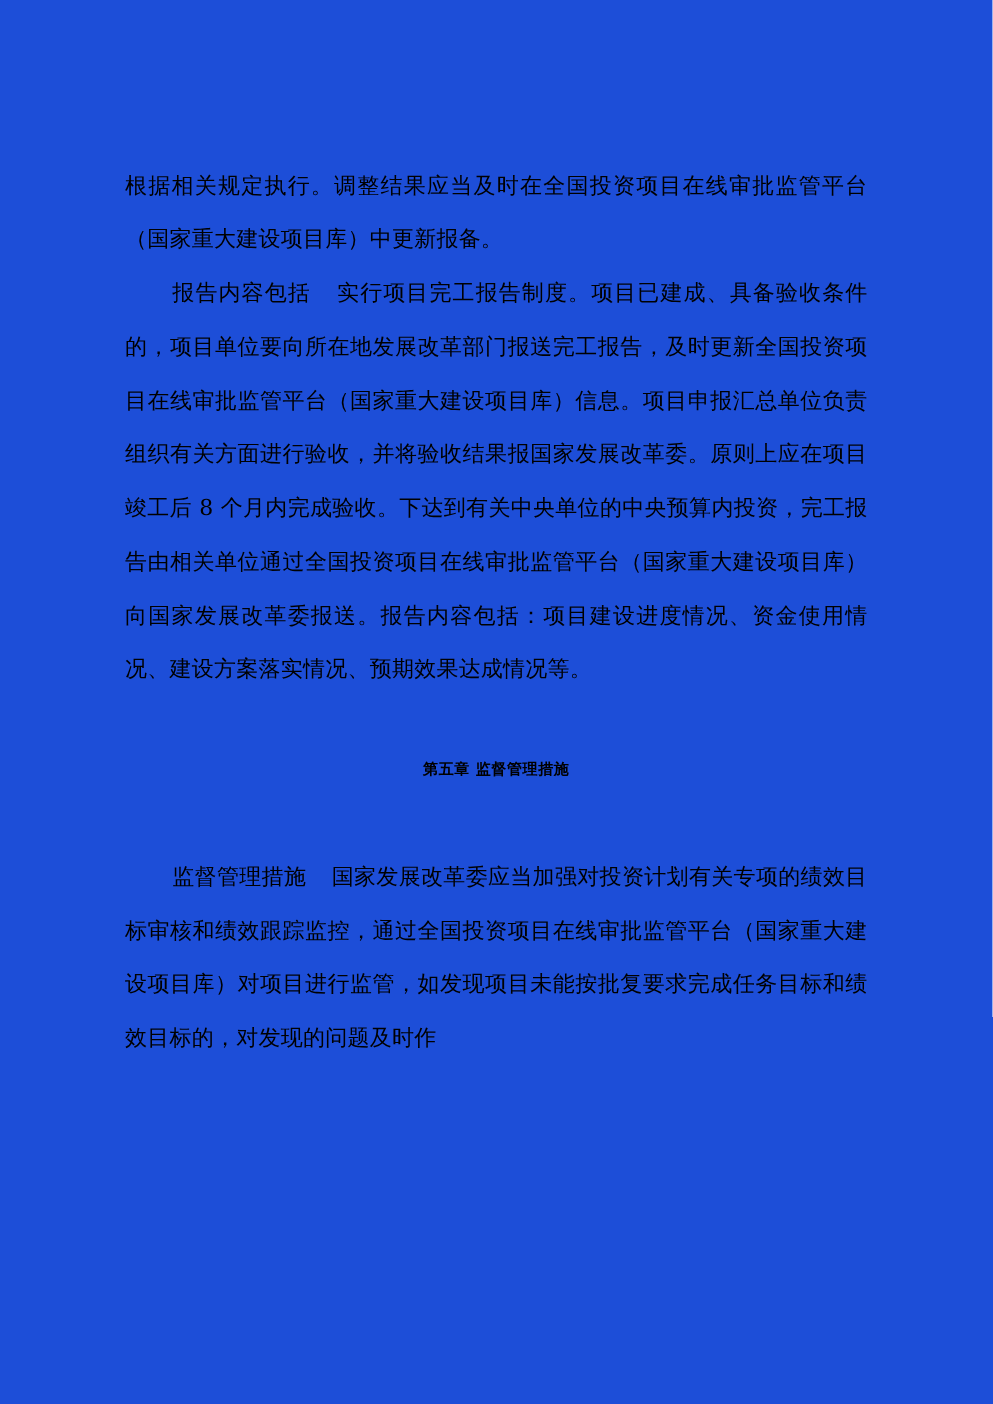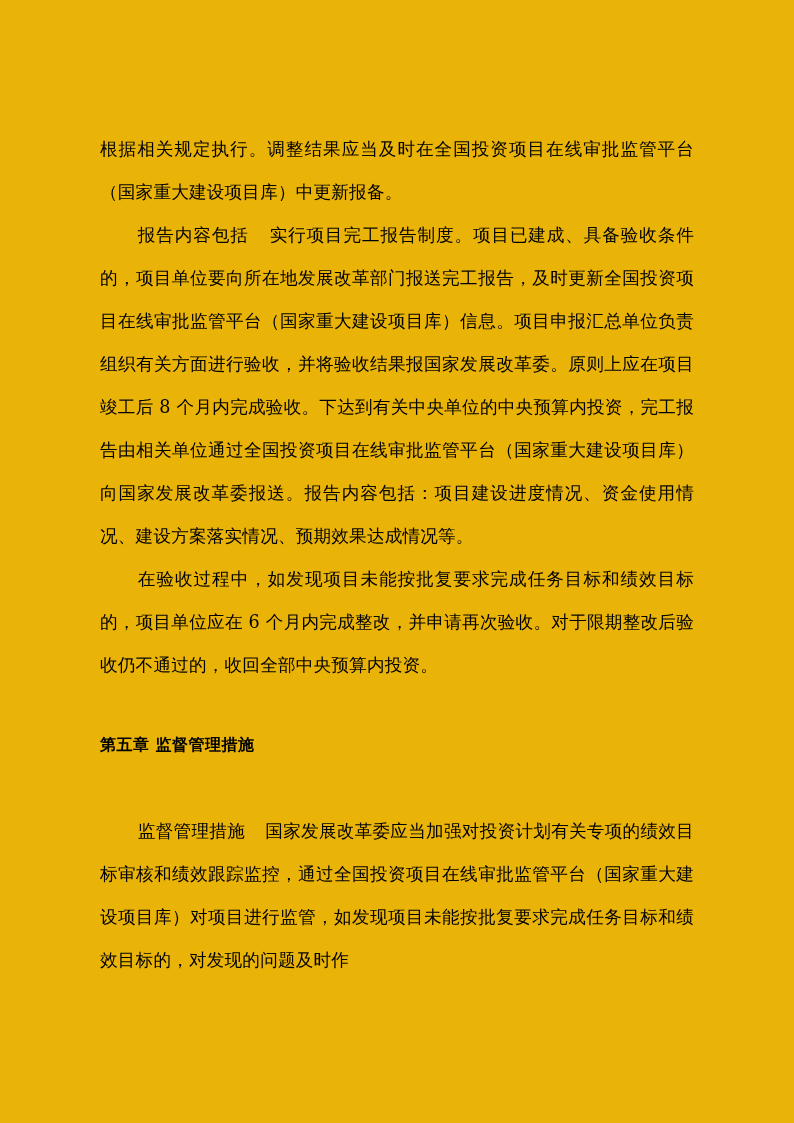--- a/index.html
+++ b/index.html
@@ -13,41 +13,42 @@
     font-family: "DejaVu Serif", "Liberation Serif", serif;
     color: #000000;
     overflow: hidden;
   }
   .page {
     position: relative;
     width: 794px;
     height: 1123px;
     box-sizing: border-box;
     padding: 128px 100px 0 100px;
-    background: #eab308;
+    background: #1d4ed8;
   }
   .doc-body {
     font-size: 17.6px;
     line-height: 43px;
     text-align: justify;
     text-justify: inter-ideograph;
     letter-spacing: 0.2px;
   }
   .para {
     margin: 0;
     text-indent: 0;
   }
   .para.indent {
     text-indent: 2.15em;
   }
   .chapter-heading {
     margin: 0;
+    text-align: center;
     font-family: "DejaVu Sans", "Liberation Sans", sans-serif;
     font-weight: bold;
-    font-size: 16px;
+    font-size: 12px;
     line-height: 43px;
     letter-spacing: 0.5px;
   }
   .gap-before-heading {
     height: 36px;
   }
   .gap-after-heading {
     height: 44px;
   }
   .art-label {
@@ -65,23 +66,20 @@
   <div class="doc-body">
 
     <p class="para">
       <span>根据相关规定执行。调整结果应当及时在全国投资项目在线审批监管平台（国家重大建设项目库）中更新报备。</span>
     </p>
 
     <p class="para indent">
       <span class="art-label">报告内容包括</span><span class="art-gap"></span><span>实行项目完工报告制度。项目已建成、具备验收条件的，项目单位要向所在地发展改革部门报送完工报告，及时更新全国投资项目在线审批监管平台（国家重大建设项目库）信息。项目申报汇总单位负责组织有关方面进行验收，并将验收结果报国家发展改革委。原则上应在项目竣工后 8 个月内完成验收。下达到有关中央单位的中央预算内投资，完工报告由相关单位通过全国投资项目在线审批监管平台（国家重大建设项目库）向国家发展改革委报送。报告内容包括：项目建设进度情况、资金使用情况、建设方案落实情况、预期效果达成情况等。</span>
     </p>
 
-    <p class="para indent">
-      <span>在验收过程中，如发现项目未能按批复要求完成任务目标和绩效目标的，项目单位应在 6 个月内完成整改，并申请再次验收。对于限期整改后验收仍不通过的，收回全部中央预算内投资。</span>
-    </p>
 
     <div class="gap-before-heading"></div>
 
     <h2 class="chapter-heading">第五章  监督管理措施</h2>
 
     <div class="gap-after-heading"></div>
 
     <p class="para indent">
       <span class="art-label">监督管理措施</span><span class="art-gap"></span><span>国家发展改革委应当加强对投资计划有关专项的绩效目标审核和绩效跟踪监控，通过全国投资项目在线审批监管平台（国家重大建设项目库）对项目进行监管，如发现项目未能按批复要求完成任务目标和绩效目标的，对发现的问题及时作</span>
     </p>

